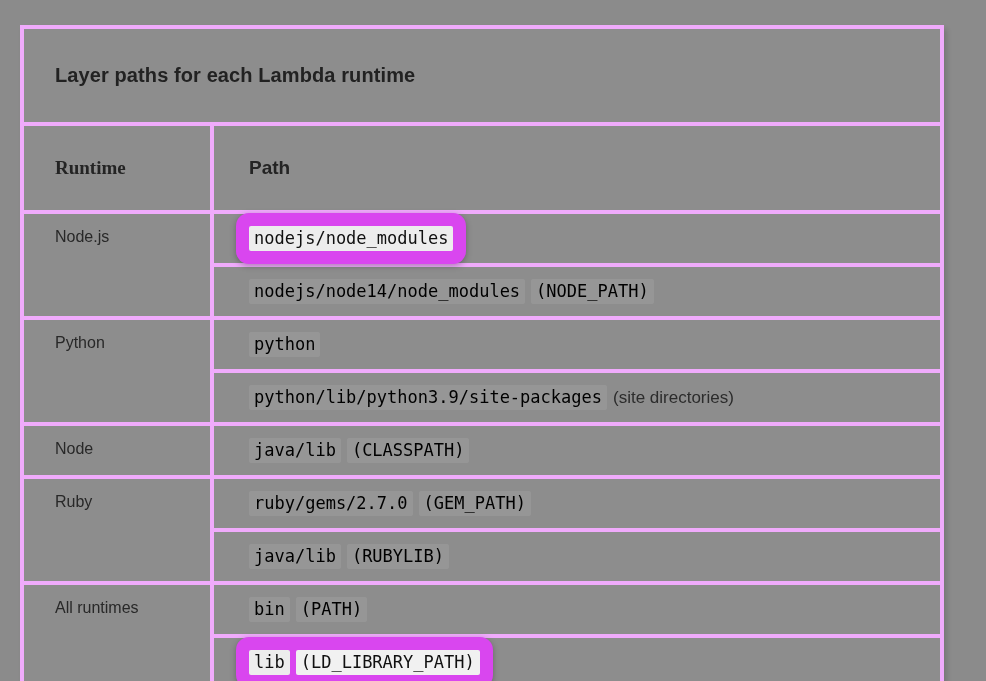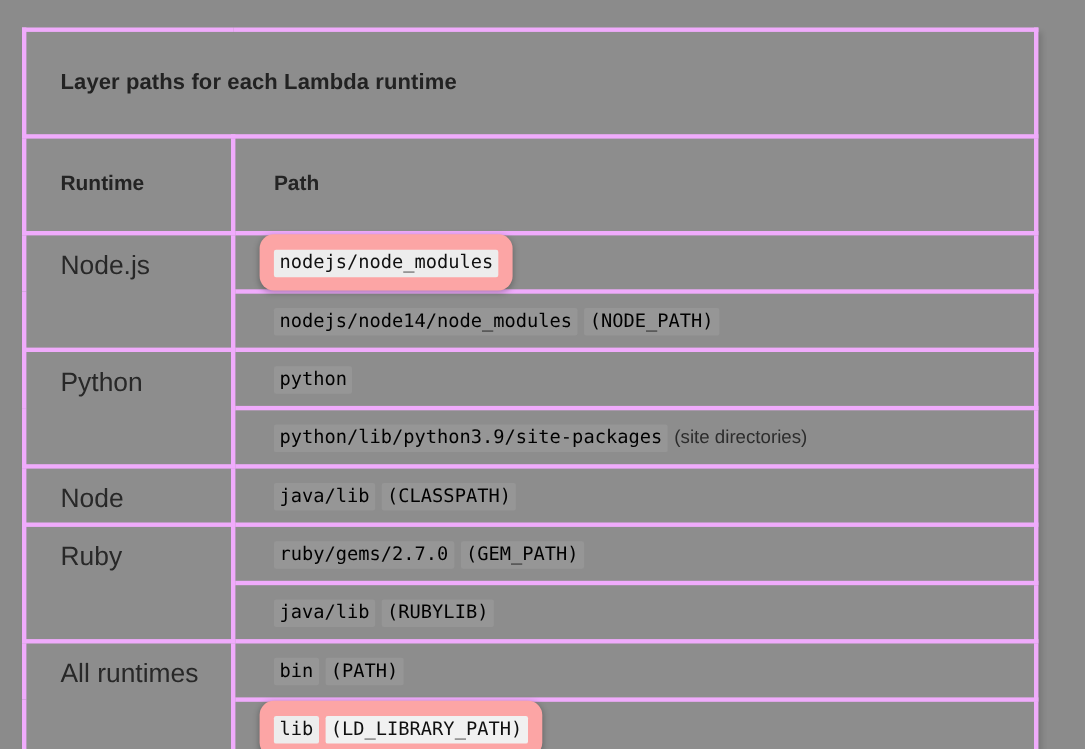--- a/index.html
+++ b/index.html
@@ -31,26 +31,26 @@
     font-weight: bold;
     color: #222222;
     letter-spacing: 0.1px;
   }
   td.head-cell {
     height: 84px;
     font-size: 19px;
     font-weight: bold;
     color: #242424;
   }
-  td.head-cell.runtime-col { padding: 0 0 0 31px; }
+  td.head-cell.runtime-col { padding: 0 0 0 31px; font-family: Liberation Serif, serif; }
   td.head-cell.path-col   { padding: 0 0 0 35px; margin-left: 32px; }
   td.runtime-cell {
     vertical-align: top;
     padding: 14px 0 0 31px;
-    font-size: 24px;
+    font-size: 16px;
     color: #282828;
   }
   td.path-cell {
     height: 49px;
     vertical-align: middle;
     padding: 0 0 0 35px;
     font-size: 18px;
     color: #2b2b2b;
     white-space: nowrap;
   }
@@ -63,21 +63,21 @@
     border-radius: 2px;
   }
   .env { margin-left: 6px; }
   .note {
     font-size: 17px;
     color: #2c2c2c;
     margin-left: 6px;
   }
   .spotlight {
     display: inline-block;
-    background: #fca5a5;
+    background: #d946ef;
     border-radius: 13px;
     padding: 15px 13px;
     margin: -9px -13px;
     box-shadow: 0 2px 6px rgba(0,0,0,0.28);
     position: relative;
   }
   .spotlight .code { background: #ededed; color: #101010; }
   .spotlight .env  { background: #f1f1f1; color: #101010; }
 </style>
 </head>

